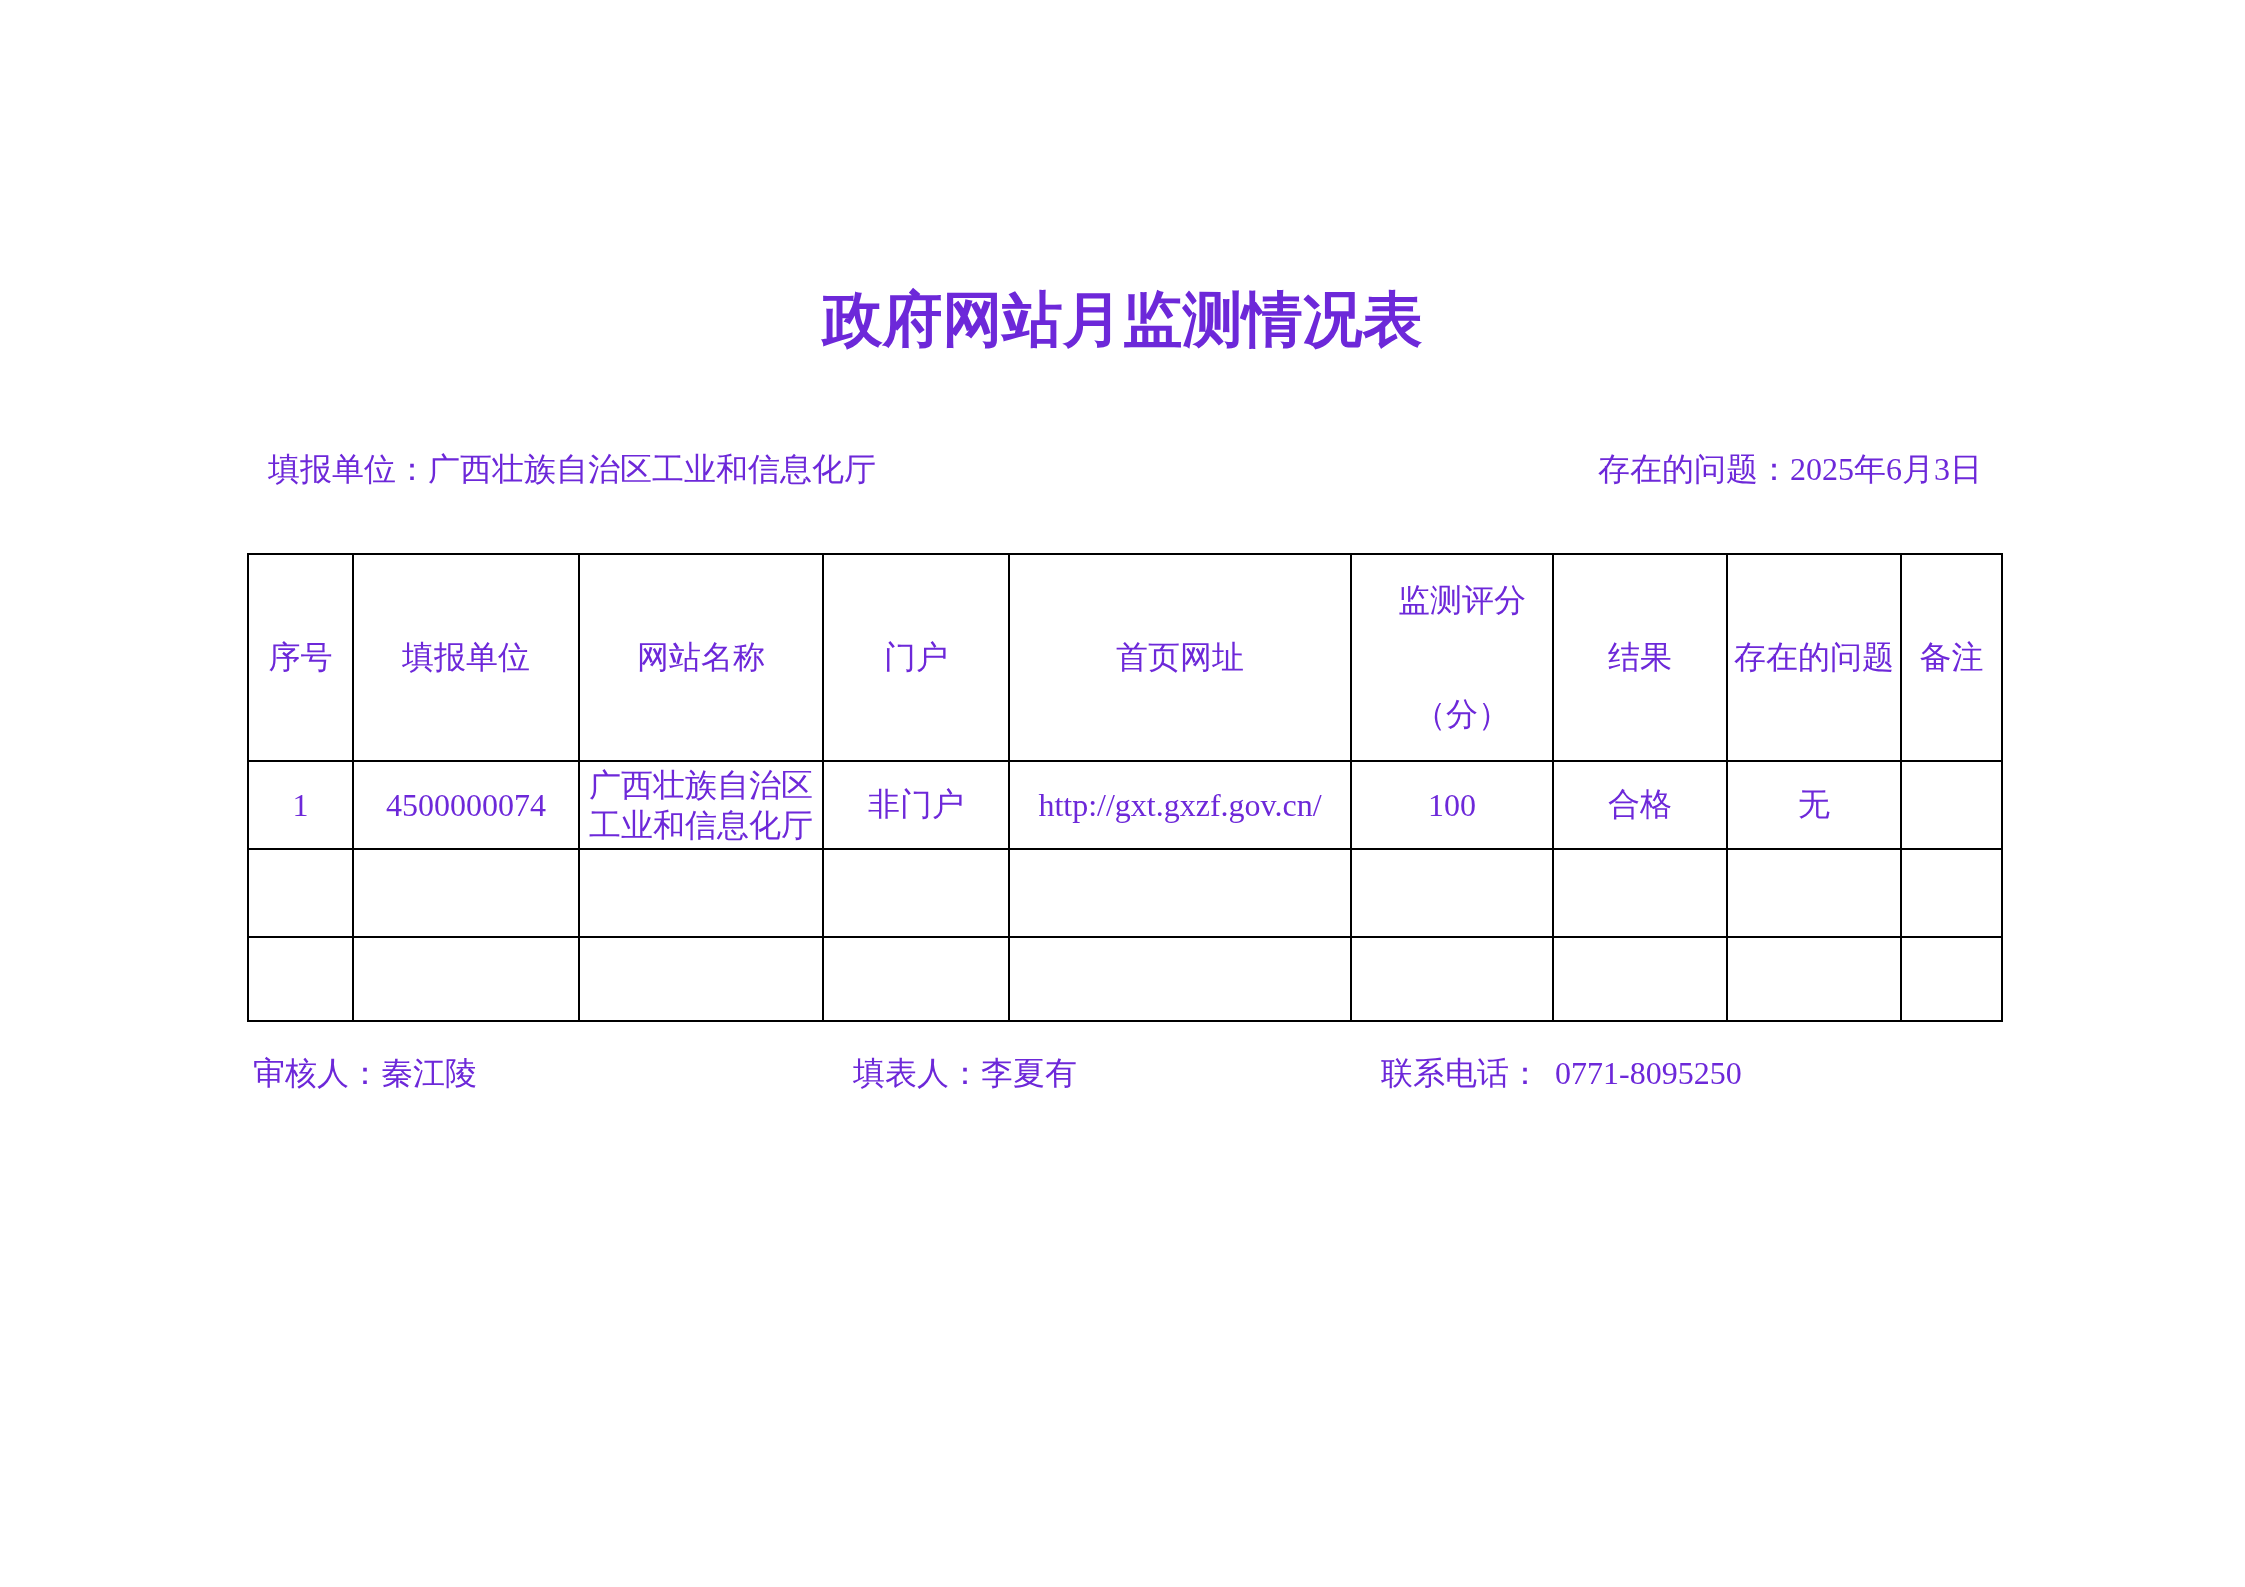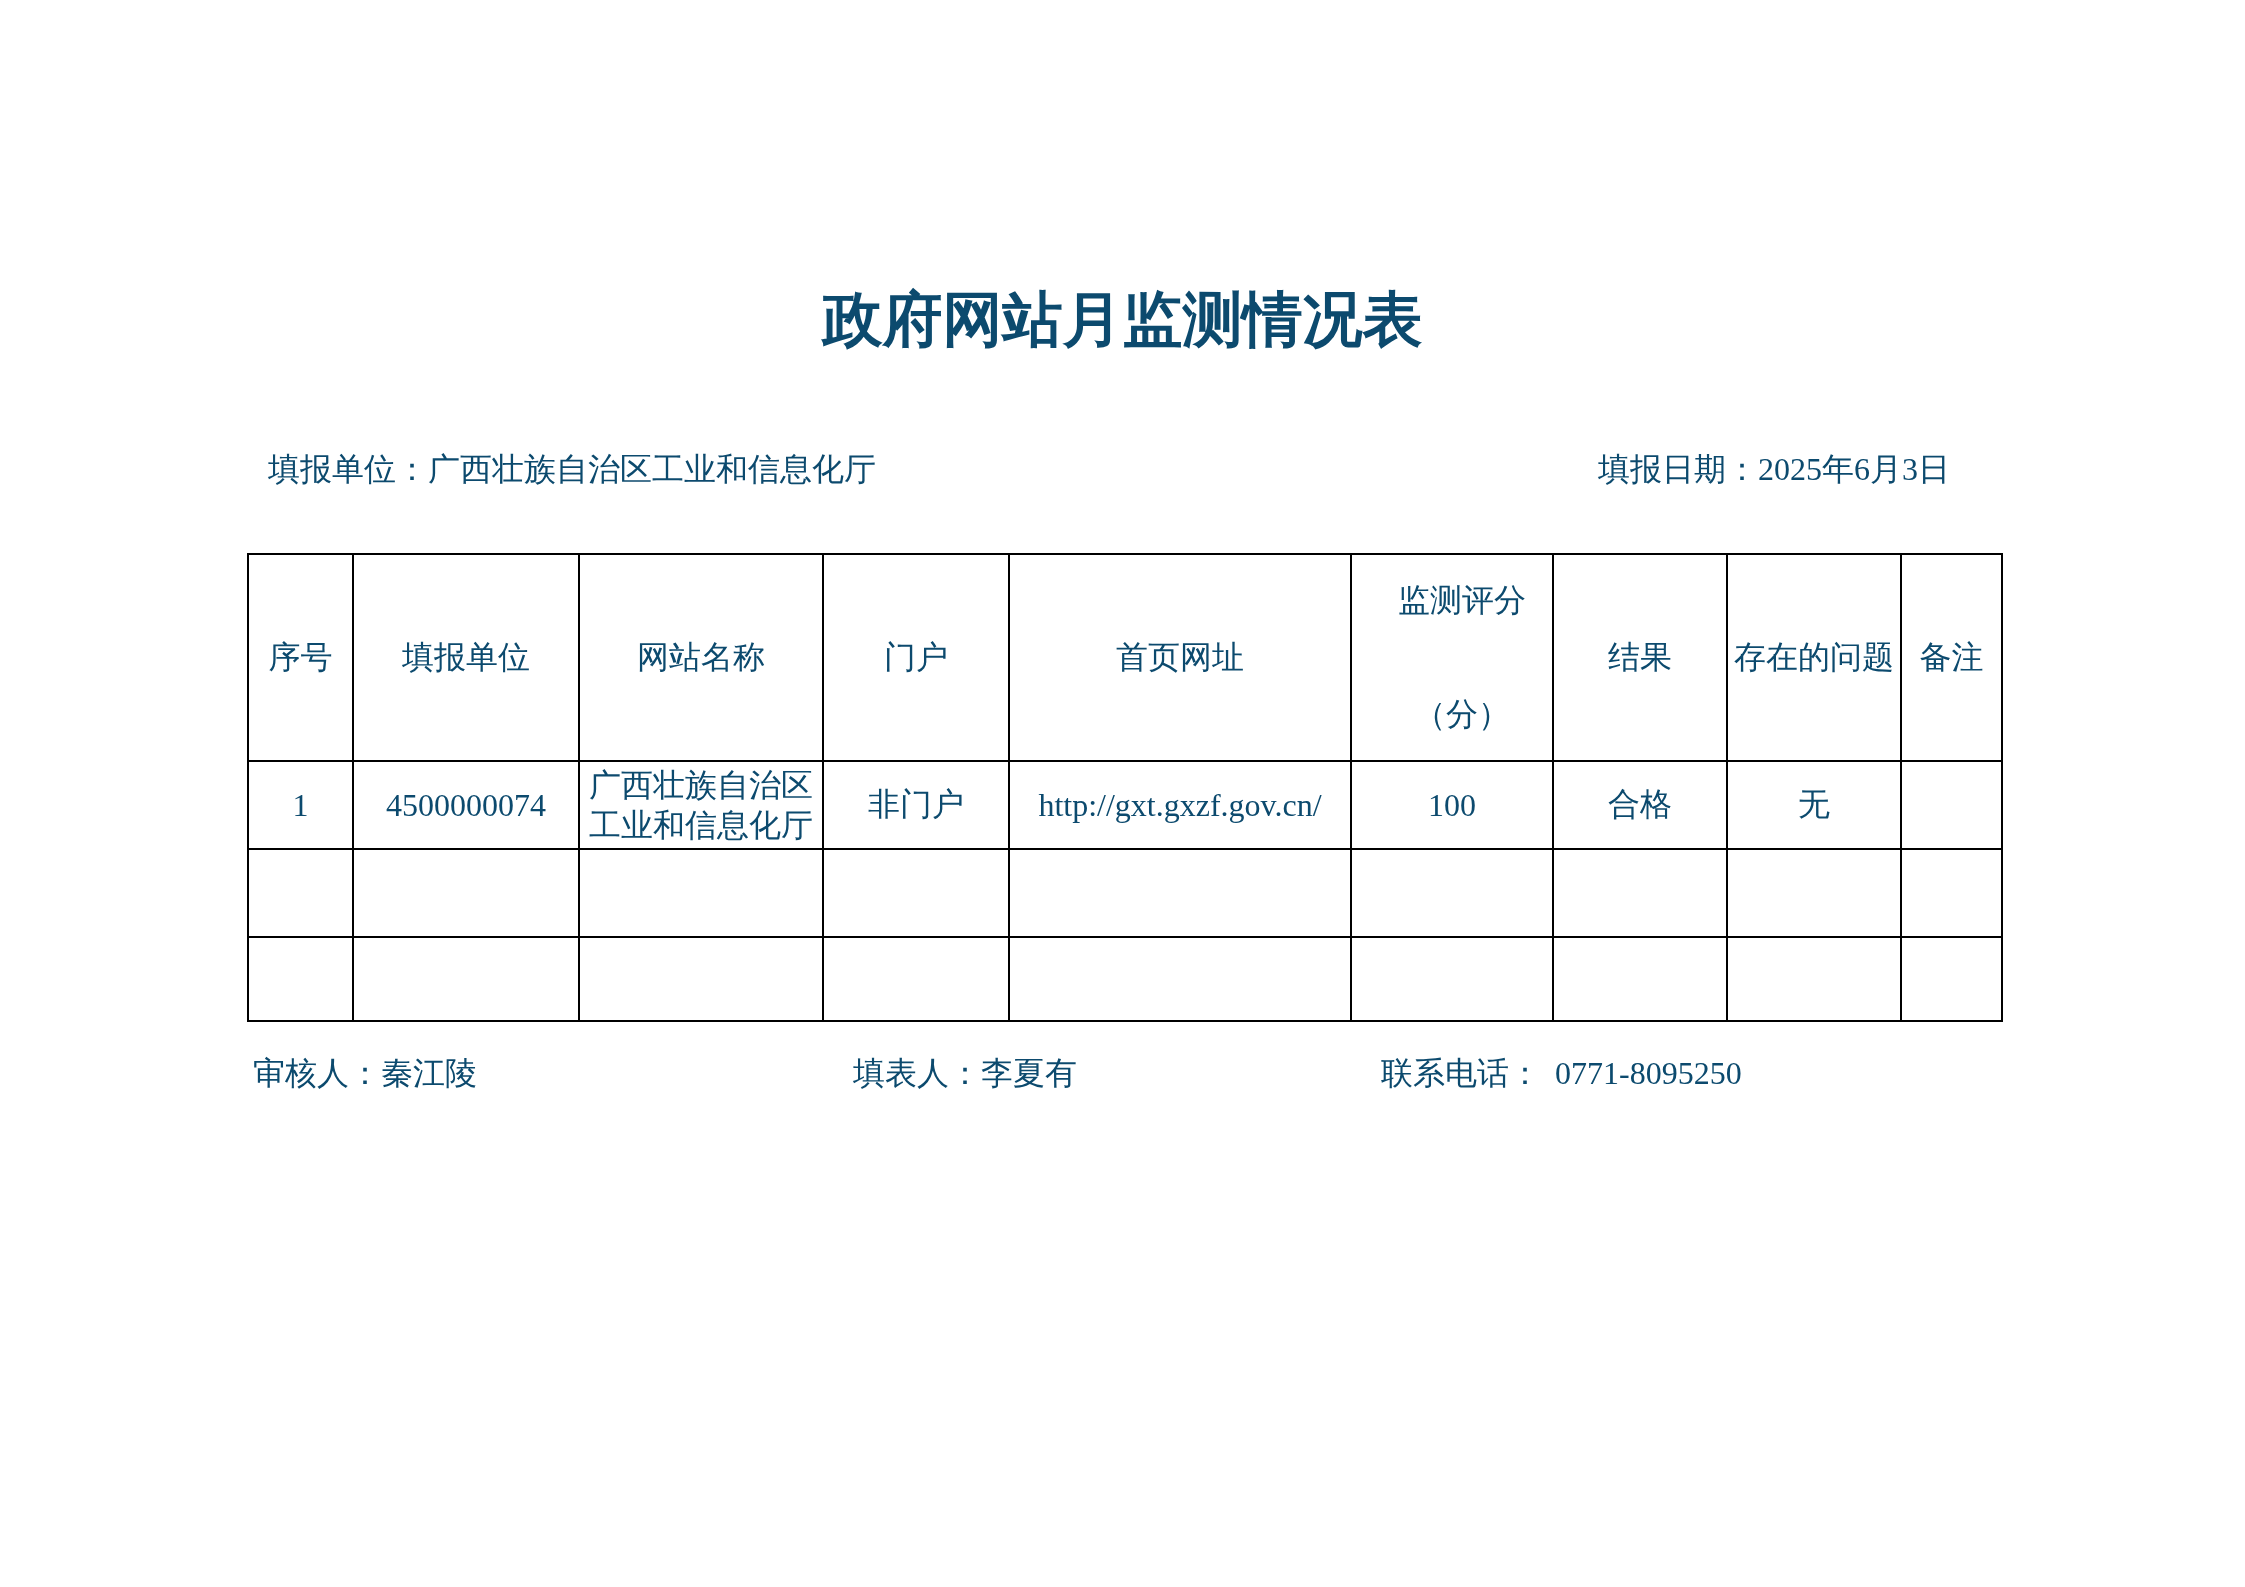--- a/index.html
+++ b/index.html
@@ -5,21 +5,21 @@
   html, body {
     margin: 0;
     padding: 0;
     background: #ffffff;
   }
   .page {
     position: relative;
     width: 2245px;
     height: 1587px;
     background: #ffffff;
-    color: #0c4a6e;
+    color: #6d28d9;
     font-family: "Liberation Serif", "DejaVu Serif", serif;
     overflow: hidden;
   }
   .doc-title {
     position: absolute;
     top: 283px;
     left: 0;
     width: 2245px;
     text-align: center;
     font-size: 60px;
@@ -102,21 +102,21 @@
 
 <div class="page">
 
   <div class="doc-title">政府网站月监测情况表</div>
 
   <div class="meta-line-1">
     <span>填报单位：</span><span>广西壮族自治区工业和信息化厅</span>
   </div>
 
   <div class="meta-date">
-    <span>填报日期：</span><span>2025年6月3日</span>
+    <span>存在的问题：</span><span>2025年6月3日</span>
   </div>
 
 
   <table class="monitor-table">
     <colgroup>
       <col style="width:105px">
       <col style="width:226px">
       <col style="width:244px">
       <col style="width:186px">
       <col style="width:342px">

